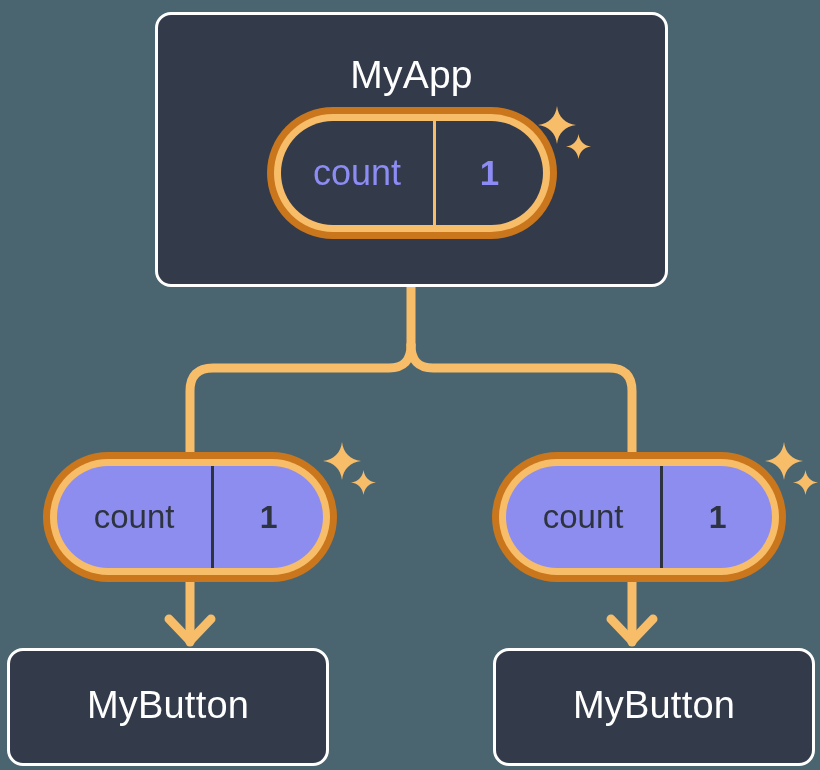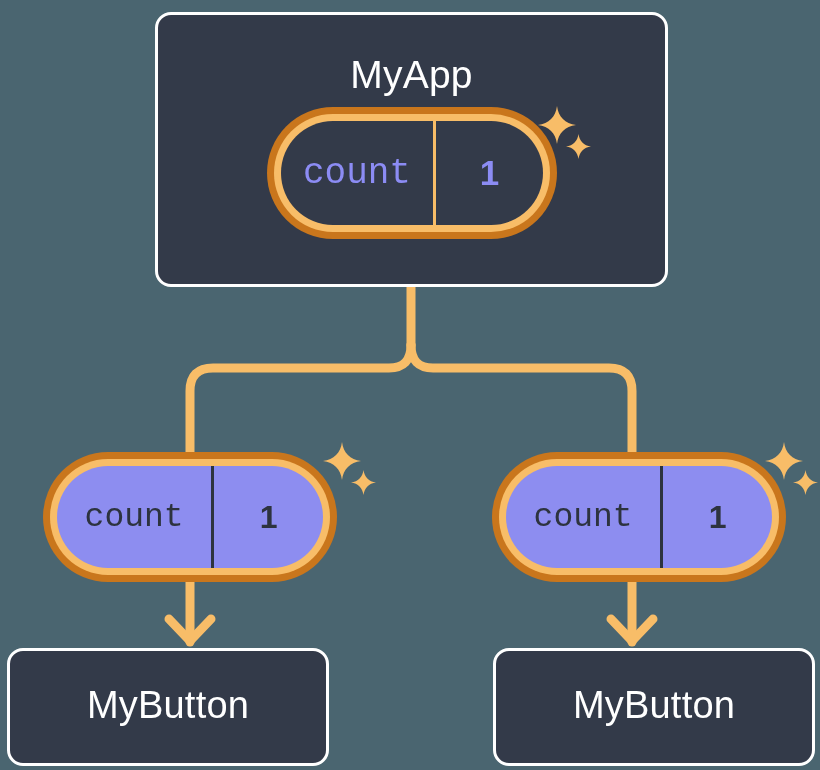--- a/index.html
+++ b/index.html
@@ -106,21 +106,21 @@
     align-items: stretch;
     overflow: hidden;
   }
   .pill-key,
   .pill-val {
     display: flex;
     align-items: center;
     justify-content: center;
     box-sizing: border-box;
   }
-  .pill-key { flex: 0 0 58%; font-family: Liberation Mono, monospace; }
+  .pill-key { flex: 0 0 58%; }
   .pill-val { flex: 1 1 auto; }
 
   
   .pill-dark .pill-body { background: #333a49; }
   .pill-dark .pill-key  { color: #8c8cf4; font-size: 36px; }
   .pill-dark .pill-val  { color: #8c8cf4; font-size: 35px; font-weight: 700;
                           border-left: 3px solid #f8bd68; }
 
   
   .pill-light .pill-body { background: #8d8df0; }

